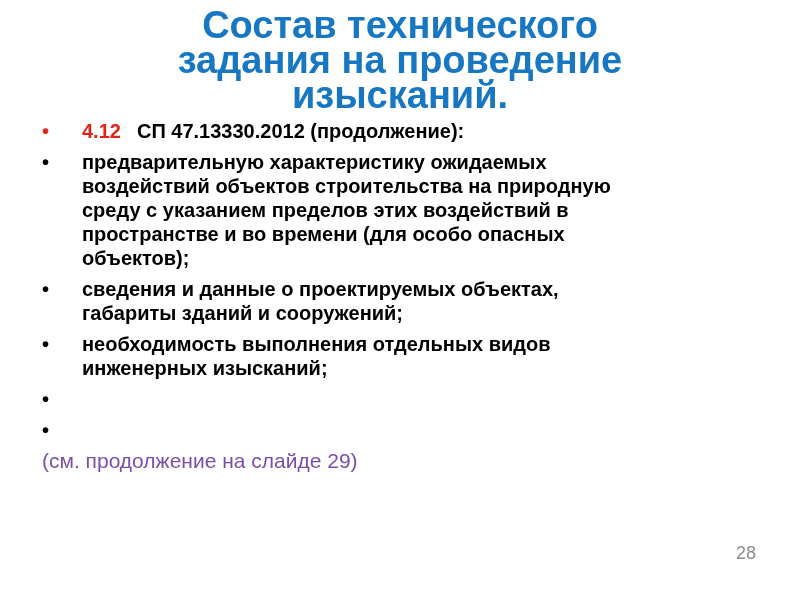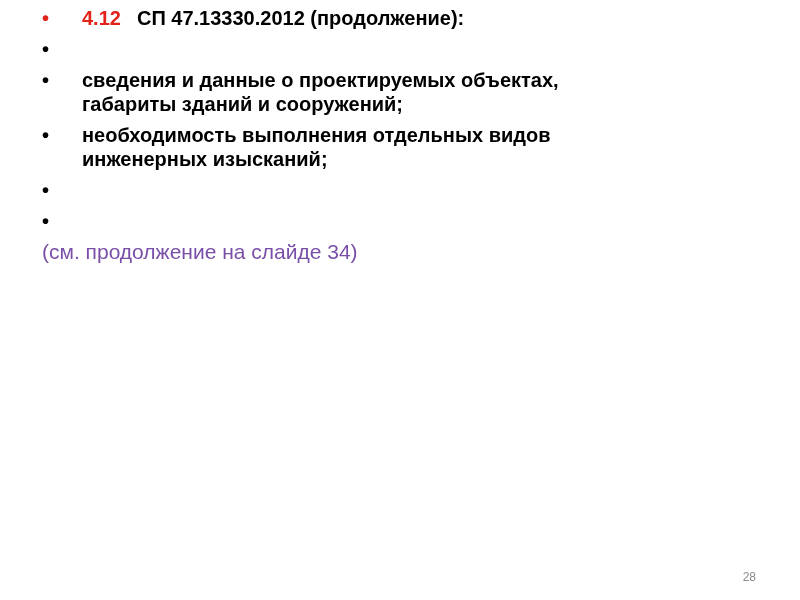--- a/index.html
+++ b/index.html
@@ -61,55 +61,63 @@
   .footnote {
     margin: 4px 0 0 42px;
     color: var(--footnote, #7a4fa8);
     font-size: 21px;
     line-height: 24px;
     font-weight: normal;
   }
   .page-number {
     position: absolute;
     right: 44px;
-    bottom: 16px;
+    bottom: 36px;
     color: var(--page-number, #8a8a8a);
-    font-size: 12px;
+    font-size: 18px;
     font-weight: normal;
   }
 </style>
 </head>
 <body>
 
 <div class="slide">
 
+  <div class="title">Состав технического
+задания на проведение
+изысканий.</div>
 
   <ul class="bullets">
     <li>
       <span class="marker red">•</span>
       <span class="btext"><span class="num">4.12</span><span>СП 47.13330.2012 (продолжение):</span></span>
     </li>
     <li>
       <span class="marker">•</span>
+      <span class="btext">предварительную характеристику ожидаемых
+воздействий объектов строительства на природную
+среду с указанием пределов этих воздействий в
+пространстве и во времени (для особо опасных
+объектов);</span>
     </li>
     <li>
       <span class="marker">•</span>
       <span class="btext">сведения и данные о проектируемых объектах,
 габариты зданий и сооружений;</span>
     </li>
     <li>
       <span class="marker">•</span>
       <span class="btext">необходимость выполнения отдельных видов
 инженерных изысканий;</span>
     </li>
     <li>
       <span class="marker">•</span>
     </li>
     <li>
       <span class="marker">•</span>
     </li>
   </ul>
 
-  <div class="footnote">(см. продолжение на слайде 34)</div>
+  <div class="footnote">(см. продолжение на слайде 29)</div>
 
   <div class="page-number">28</div>
 
 </div>
 
 </body></html>

